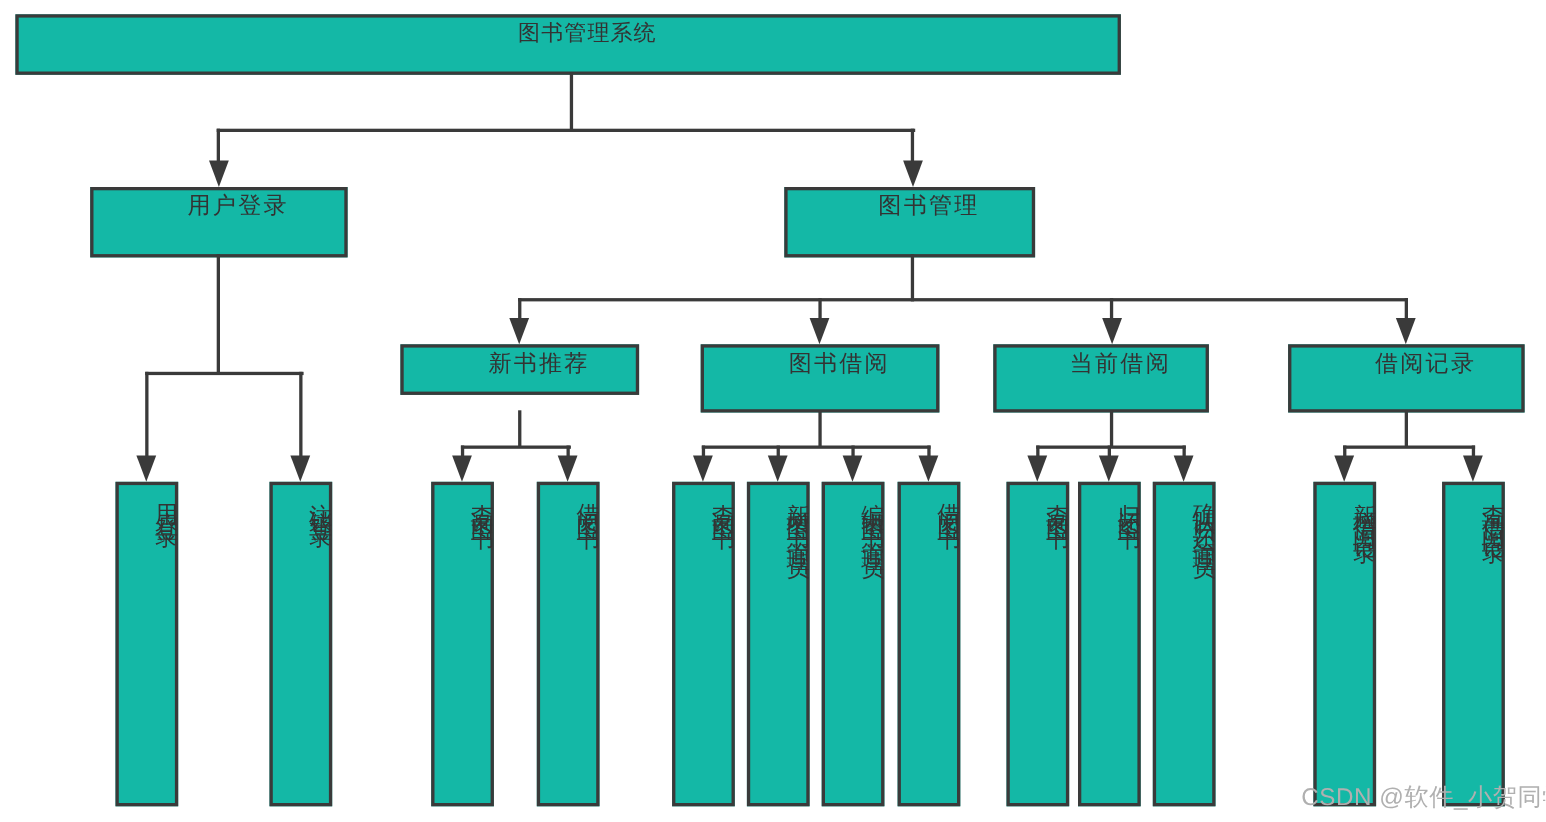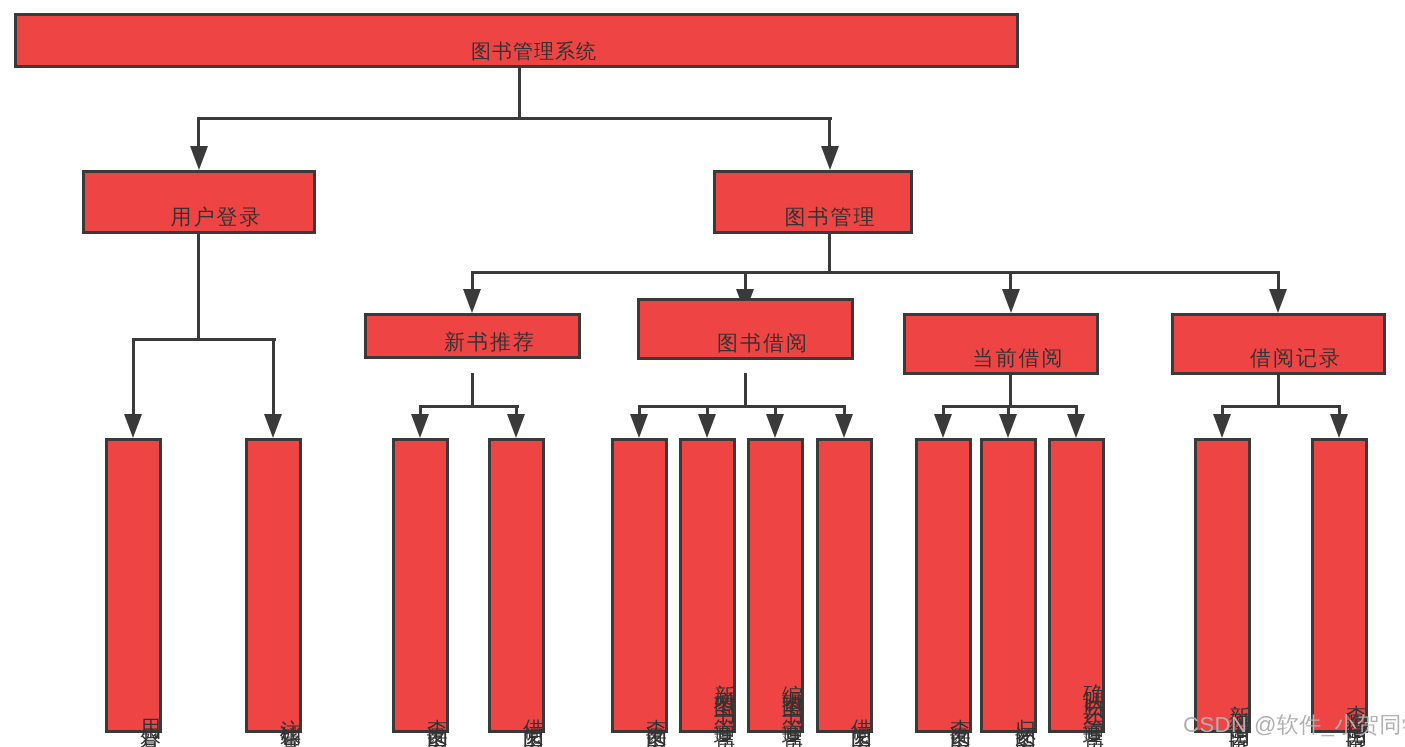--- a/index.html
+++ b/index.html
@@ -7,23 +7,23 @@
     --text:#333333;
     --wm:#b0b0b0;
     --bg:#ffffff;
   }
   html,body{margin:0;padding:0;background:var(--bg);}
   .canvas{
     position:relative;width:1405px;height:747px;background:var(--bg);
     font-family:"Liberation Sans",sans-serif;overflow:hidden;
   }
   .box{
-    position:absolute;box-sizing:border-box;background:#ef4444;
+    position:absolute;box-sizing:border-box;background:#14b8a6;
     border:3px solid var(--line);
-    display:flex;align-items:flex-end;justify-content:center;padding-left:35px;
+    display:flex;align-items:flex-start;justify-content:center;padding-left:35px;
   }
   .hlabel{font-size:21px;color:var(--text);letter-spacing:2px;white-space:nowrap;}
   .root-label{font-size:20px;color:var(--text);letter-spacing:1px;}
   .vlabel{
     writing-mode:vertical-rl;text-orientation:mixed;
     font-size:21px;color:var(--text);letter-spacing:7px;
     line-height:1;white-space:nowrap;
   }
   .vl{position:absolute;width:3px;background:var(--line);}
   .hl{position:absolute;height:3px;background:var(--line);}
@@ -49,21 +49,21 @@
   <div class="vl" style="left:518px;top:66px;height:53px"></div>
   <div class="hl" style="left:197px;top:117px;width:635px"></div>
   <div class="vl" style="left:197px;top:117px;height:33px"></div>
   <div class="vl" style="left:828px;top:117px;height:33px"></div>
   <div class="arr" style="left:190px;top:146px"></div>
   <div class="arr" style="left:821px;top:146px"></div>
 
   <div class="box" style="left:82px;top:170px;width:234px;height:64px">
     <span class="hlabel">用户登录</span>
   </div>
-  <div class="box" style="left:713px;top:170px;width:200px;height:64px">
+  <div class="box" style="left:713px;top:170px;width:228px;height:64px">
     <span class="hlabel">图书管理</span>
   </div>
 
   <div class="vl" style="left:197px;top:231px;height:109px"></div>
   <div class="hl" style="left:132px;top:338px;width:144px"></div>
   <div class="vl" style="left:132px;top:338px;height:80px"></div>
   <div class="vl" style="left:272px;top:338px;height:80px"></div>
   <div class="arr" style="left:124px;top:414px"></div>
   <div class="arr" style="left:264px;top:414px"></div>
 
@@ -74,21 +74,21 @@
   <div class="vl" style="left:1009px;top:271px;height:22px"></div>
   <div class="vl" style="left:1277px;top:271px;height:22px"></div>
   <div class="arr" style="left:463px;top:289px"></div>
   <div class="arr" style="left:736px;top:289px"></div>
   <div class="arr" style="left:1002px;top:289px"></div>
   <div class="arr" style="left:1269px;top:289px"></div>
 
   <div class="box" style="left:364px;top:313px;width:217px;height:46px">
     <span class="hlabel">新书推荐</span>
   </div>
-  <div class="box" style="left:637px;top:298px;width:217px;height:62px">
+  <div class="box" style="left:637px;top:313px;width:217px;height:62px">
     <span class="hlabel">图书借阅</span>
   </div>
   <div class="box" style="left:903px;top:313px;width:196px;height:62px">
     <span class="hlabel">当前借阅</span>
   </div>
   <div class="box" style="left:1171px;top:313px;width:215px;height:62px">
     <span class="hlabel">借阅记录</span>
   </div>
 
   <div class="vl" style="left:471px;top:373px;height:34px"></div>

